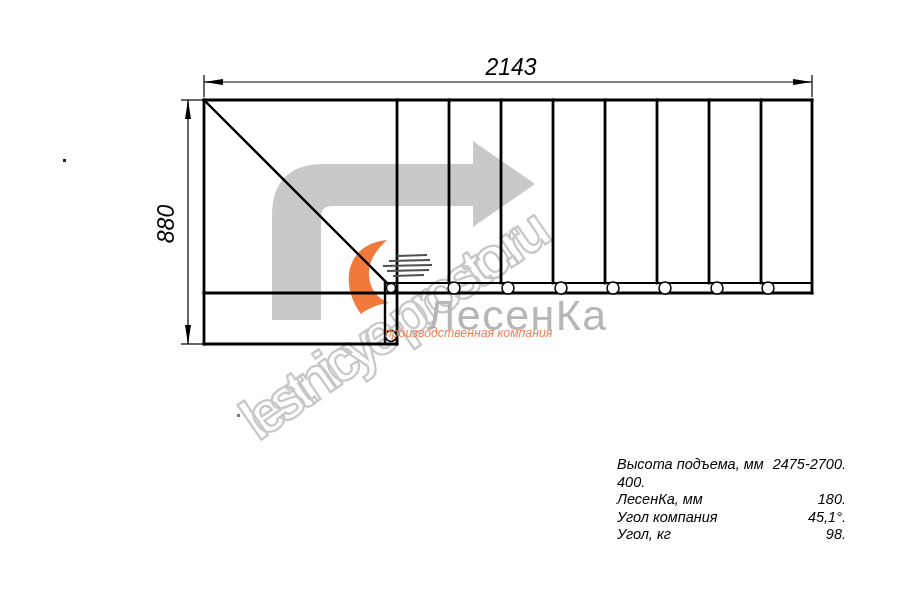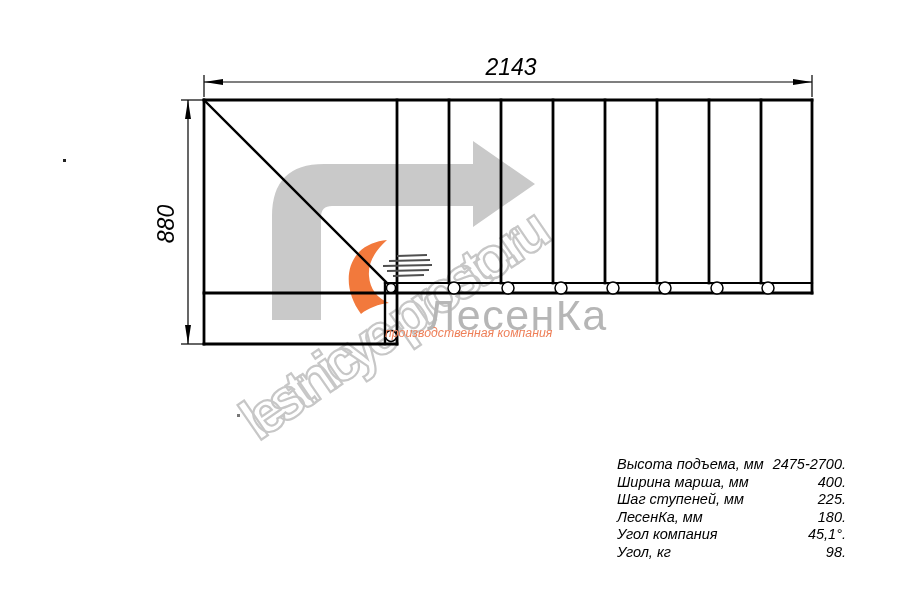--- a/index.html
+++ b/index.html
@@ -124,26 +124,21 @@
     <rect x="63" y="159" width="3" height="3" fill="#222222"></rect>
     <rect x="237" y="414" width="3" height="3" fill="#777777"></rect>
   </svg>
 
   <div class="specs">
     <div class="spec-row">
       <span class="spec-label">Высота подъема, мм</span>
       <span class="spec-value">2475-2700.</span>
     </div>
     <div class="spec-row">
-      <span class="spec-label">Ширина марша, мм</span>
       <span class="spec-value">400.</span>
-    </div>
-    <div class="spec-row">
-      <span class="spec-label">Шаг ступеней, мм</span>
-      <span class="spec-value">225.</span>
     </div>
     <div class="spec-row">
       <span class="spec-label">ЛесенКа, мм</span>
       <span class="spec-value">180.</span>
     </div>
     <div class="spec-row">
       <span class="spec-label">Угол компания</span>
       <span class="spec-value">45,1°.</span>
     </div>
     <div class="spec-row">

